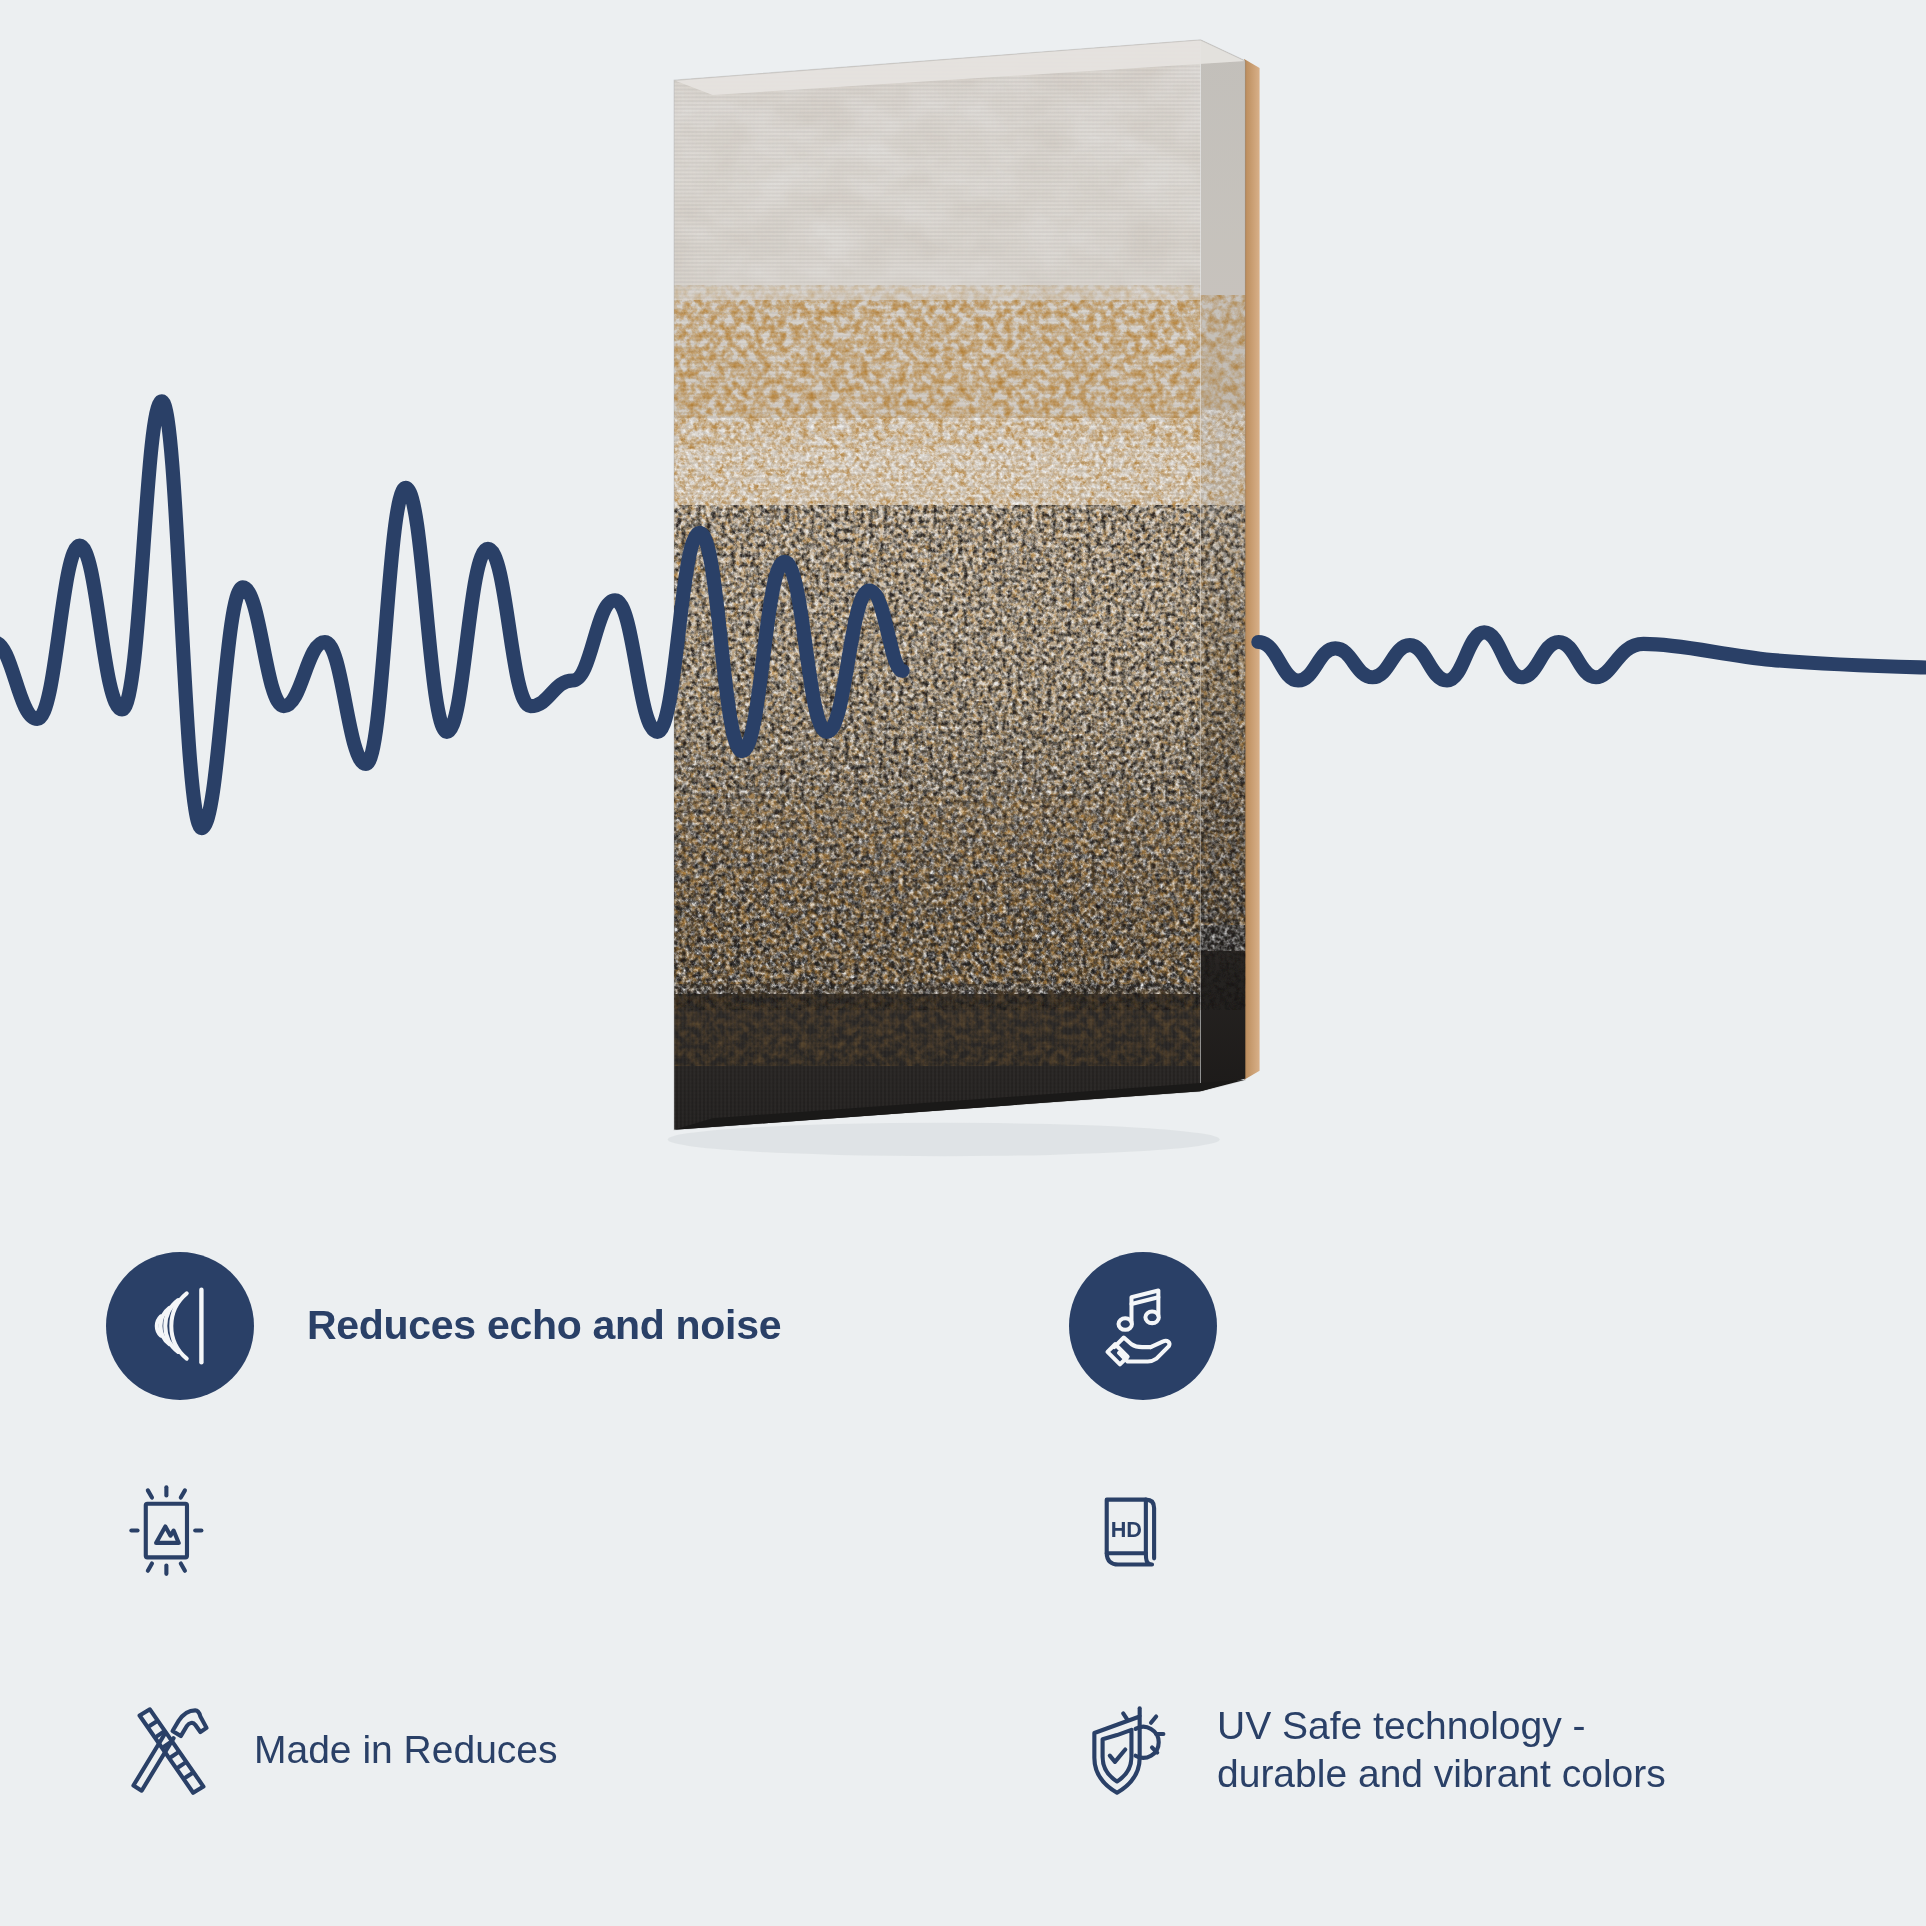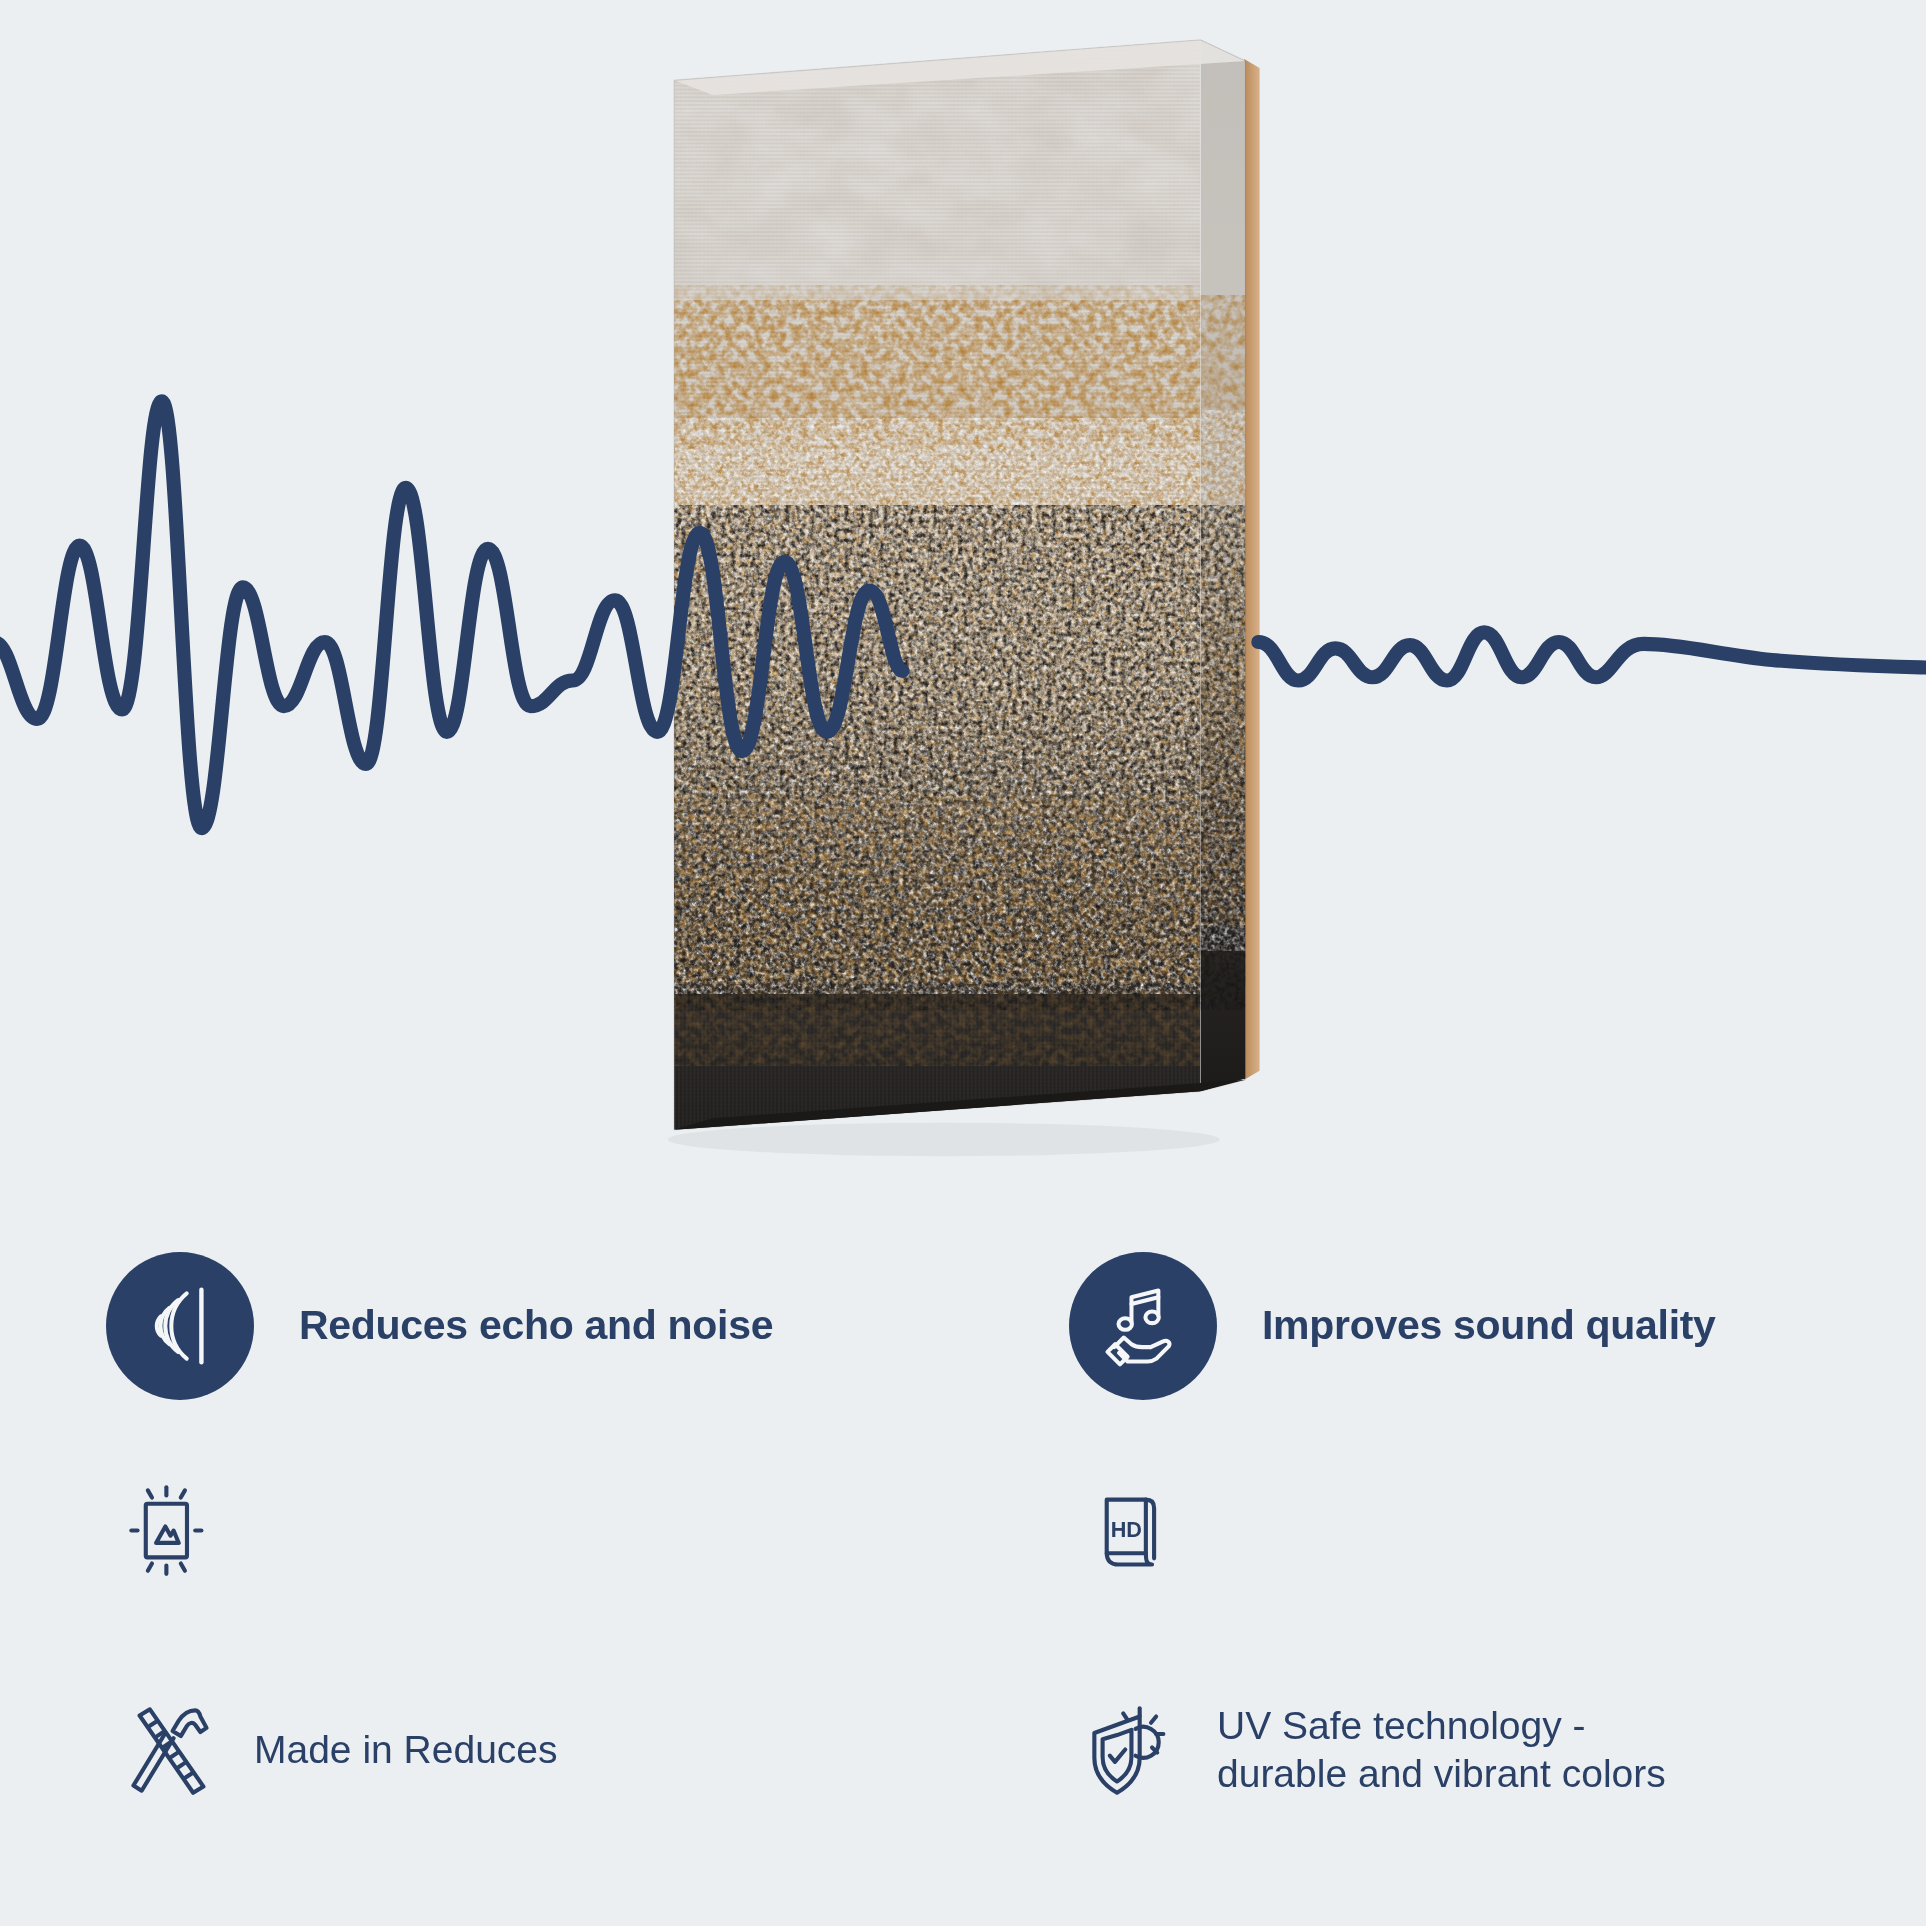--- a/index.html
+++ b/index.html
@@ -50,21 +50,21 @@
   .line-label{
     margin-left:32px;
     font-size:39px;font-weight:normal;color:#2a4067;
     line-height:1.22;
   }
 
   
   .col-l{left:106px;}
   .col-r{left:1069px;}
 
-  .r1{top:13px;}
+  .r1{top:13px;gap:8px;}
   .r2{top:222px;}
   .r3{top:443px;}
 </style>
 </head>
 <body>
 
 <div id="stage">
 
   <div class="hero">
 
@@ -269,21 +269,20 @@
             <ellipse cx="59.5" cy="41" rx="7" ry="6"></ellipse>
 
             <path d="M20 72 L30 62 L38 69
                      C41 71 45 72 49 72 L58 72"></path>
             <path d="M58 72 L71 66 C75 64 79 67 77 71
                      L64 84 C61 86 58 87 55 87 L34 87 L25 78"></path>
             <path d="M13 77 L21 69 L34 82 L26 90 Z"></path>
           </g>
         </svg>
       </div>
-      <div class="badge-label">Improves sound quality</div>
     </div>
 
     <div class="frow line-row col-l r2">
       <div class="line-icon">
         <svg width="103" height="103" viewBox="0 0 100 100">
           <g fill="none" stroke="#2a4067" stroke-width="4" stroke-linecap="round" stroke-linejoin="round">
             <rect x="26" y="26" width="40" height="52" rx="1.5"></rect>
             <path d="M36 64 L45 48 L50 57 L53 52 L58 64 Z"></path>
 
             <path d="M46 10 V18"></path>

